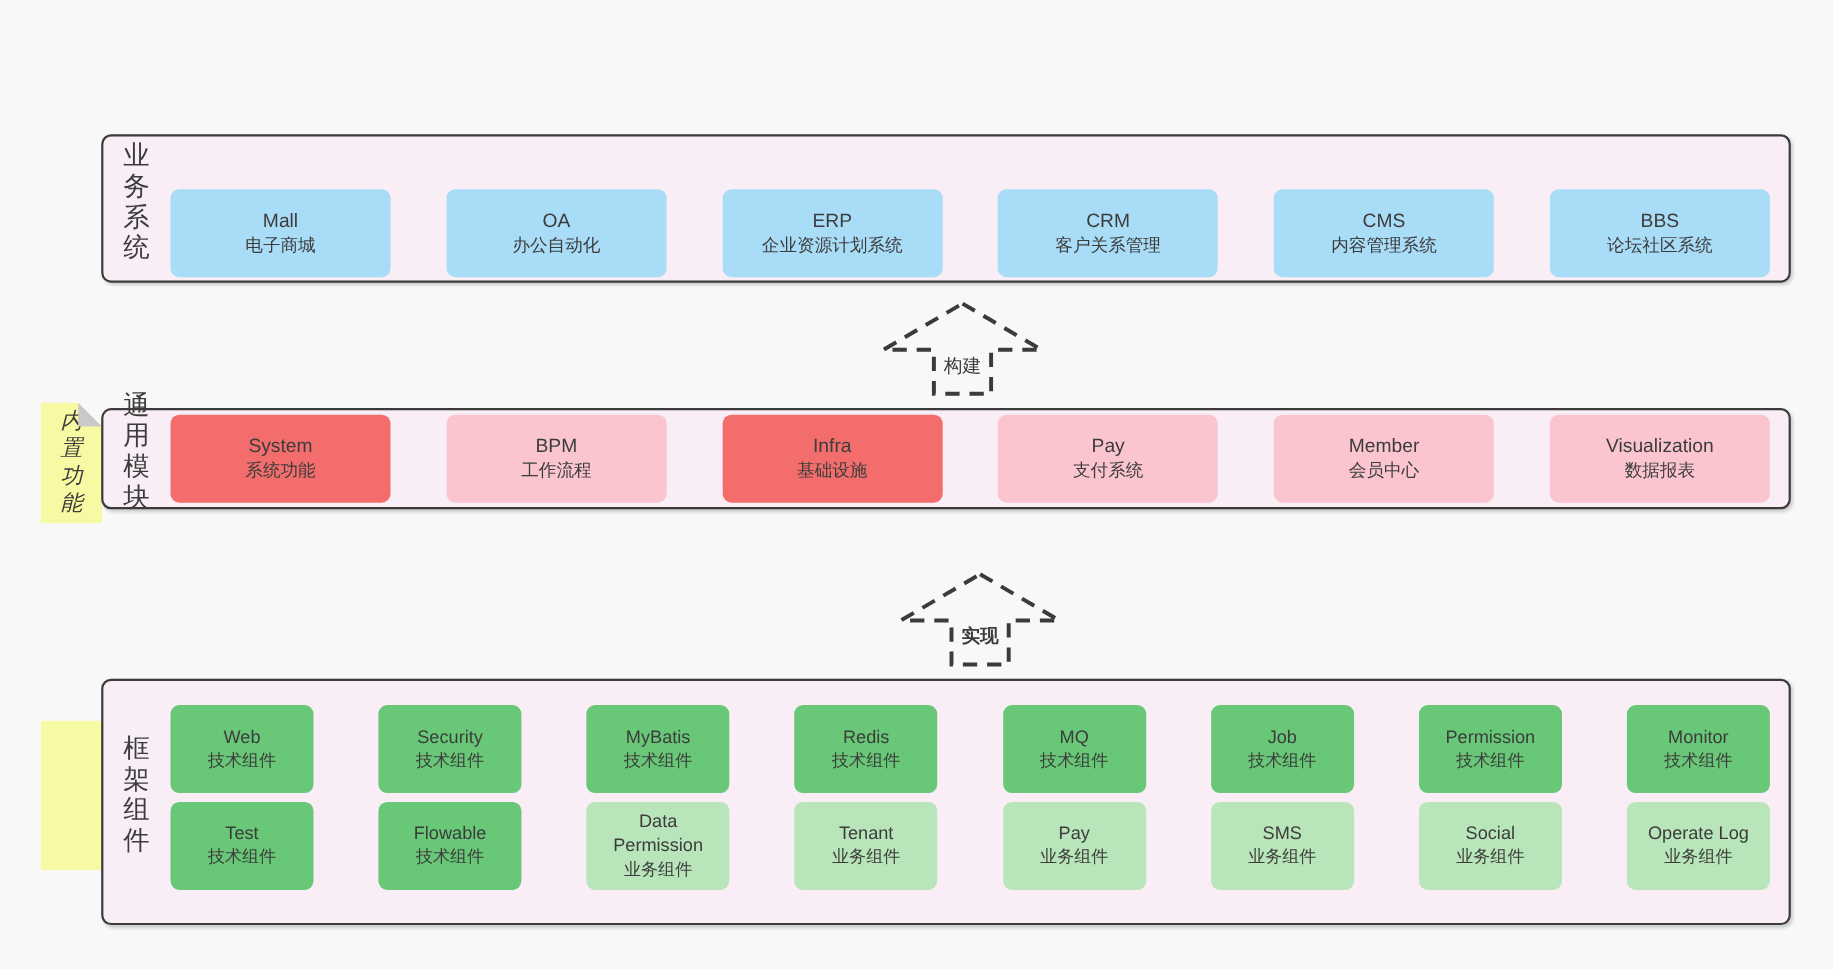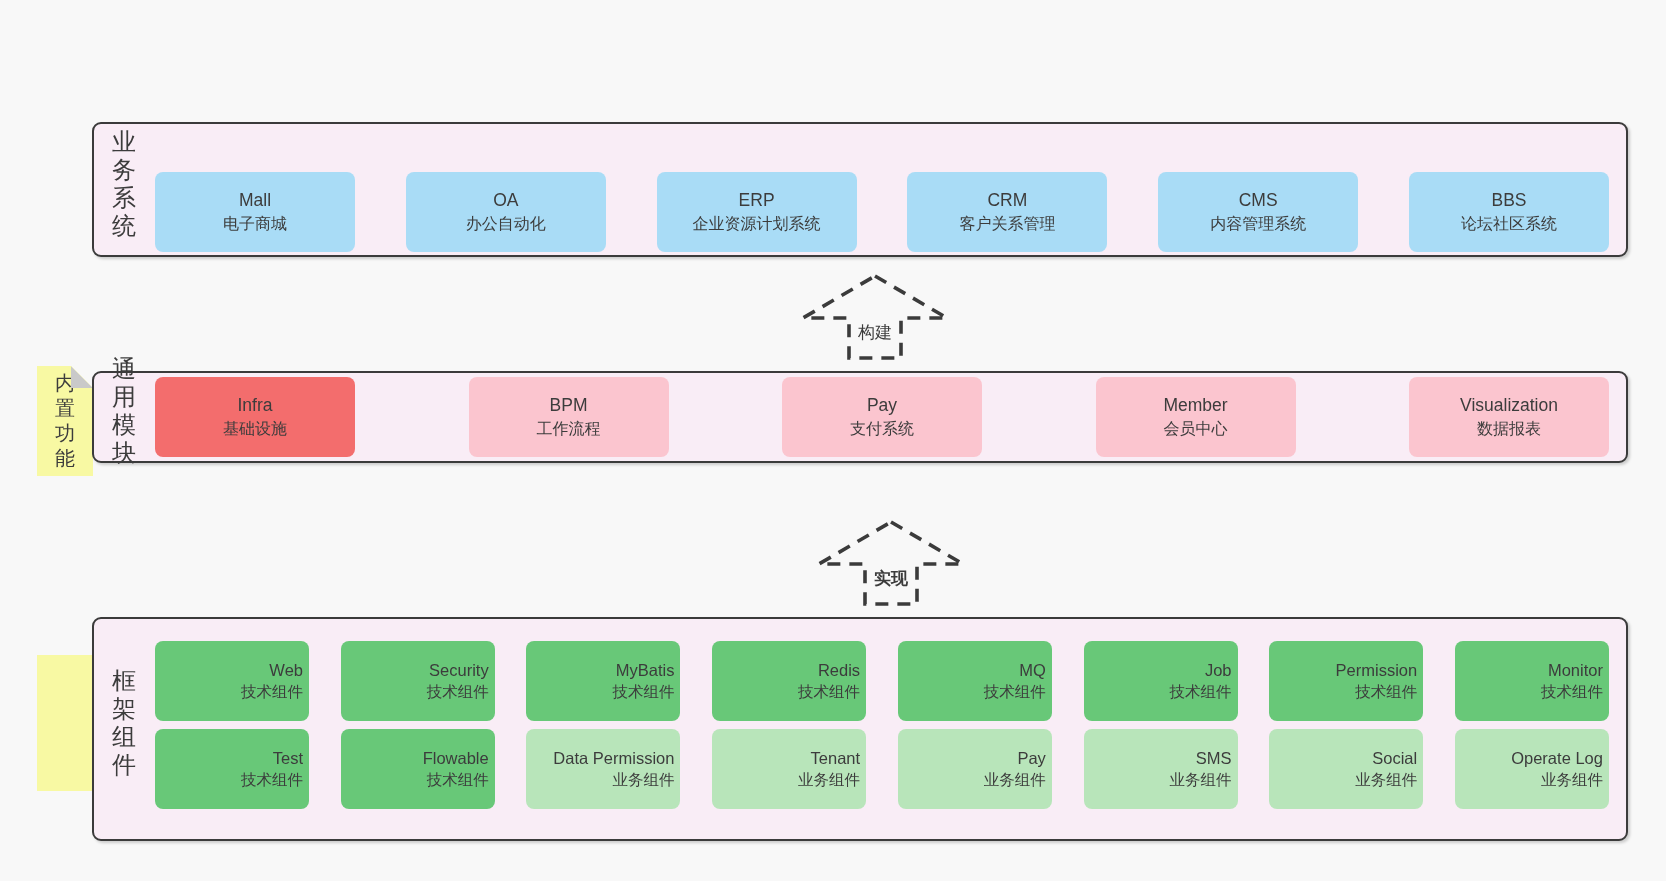--- a/index.html
+++ b/index.html
@@ -32,39 +32,39 @@
   .row-mid{top:50%;transform:translateY(-50%);}
   #panel-framework .row-1{top:22px;}
   #panel-framework .row-2{top:110px;}
 
   .box{
     width:200px;height:80px;border-radius:8px;
     display:flex;flex-direction:column;align-items:center;justify-content:center;
     text-align:center;color:#3c3c3c;box-sizing:border-box;padding:2px 6px;
   }
   .box .box-name{font-size:17.5px;line-height:24px;}
-  .box .box-desc{font-size:16px;line-height:24px;}
-  .box-sm{width:154px;align-items:flex-end;}
+  .box .box-desc{font-size:16px;line-height:24px;font-family:Liberation Mono, monospace;}
+  .box-sm{width:130px;}
   .box-sm .box-name{font-size:16.5px;line-height:22px;}
   .box-sm .box-desc{font-size:15.5px;line-height:22px;}
 
   .v-blue{background:#a9dcf6;margin-top:44px;}
   .v-red{background:#f36d6d;}
   .v-pink{background:#fbc5cf;}
   .v-green{background:#68c878;}
   .v-light{background:#b8e5ba;}
 
   
   .note{
     position:absolute;left:37px;width:56px;background:#f8f9a3;z-index:1;
     clip-path:polygon(0 0,calc(100% - 22px) 0,100% 22px,100% 100%,0 100%);
     display:flex;align-items:center;justify-content:center;
     color:#3c3c3c;font-size:20px;
   }
-  #note-modules{top:366px;height:110px;}
+  #note-modules{top:366px;height:110px;font-style:italic;}
   #note-framework{top:655px;height:136px;padding-left:45px;}
   .note-text{display:block;width:1.05em;line-height:25px;word-break:break-all;text-align:center;}
   .note-fold{
     position:absolute;top:0;right:0;width:22px;height:22px;background:#c9c9c9;
     clip-path:polygon(0 0,100% 100%,0 100%);
   }
 
   
   .arrow{position:absolute;width:150px;height:88px;z-index:1;}
   #arrow-build{left:800px;top:261px;margin-top:12px;}
@@ -134,26 +134,30 @@
       </div>
     </div>
   </section>
 
   <section class="panel" id="panel-modules">
     <div class="panel-label">
       <span>通用模块</span>
     </div>
     <div class="box-row row-mid">
       <div class="box v-red">
+        <div class="box-name">System</div>
+        <div class="box-desc">系统功能</div>
+      </div>
+      <div class="box v-pink">
+        <div class="box-name">BPM</div>
+        <div class="box-desc">工作流程</div>
+      </div>
+      <div class="box v-red">
         <div class="box-name">Infra</div>
         <div class="box-desc">基础设施</div>
-      </div>
-      <div class="box v-pink">
-        <div class="box-name">BPM</div>
-        <div class="box-desc">工作流程</div>
       </div>
       <div class="box v-pink">
         <div class="box-name">Pay</div>
         <div class="box-desc">支付系统</div>
       </div>
       <div class="box v-pink">
         <div class="box-name">Member</div>
         <div class="box-desc">会员中心</div>
       </div>
       <div class="box v-pink">

